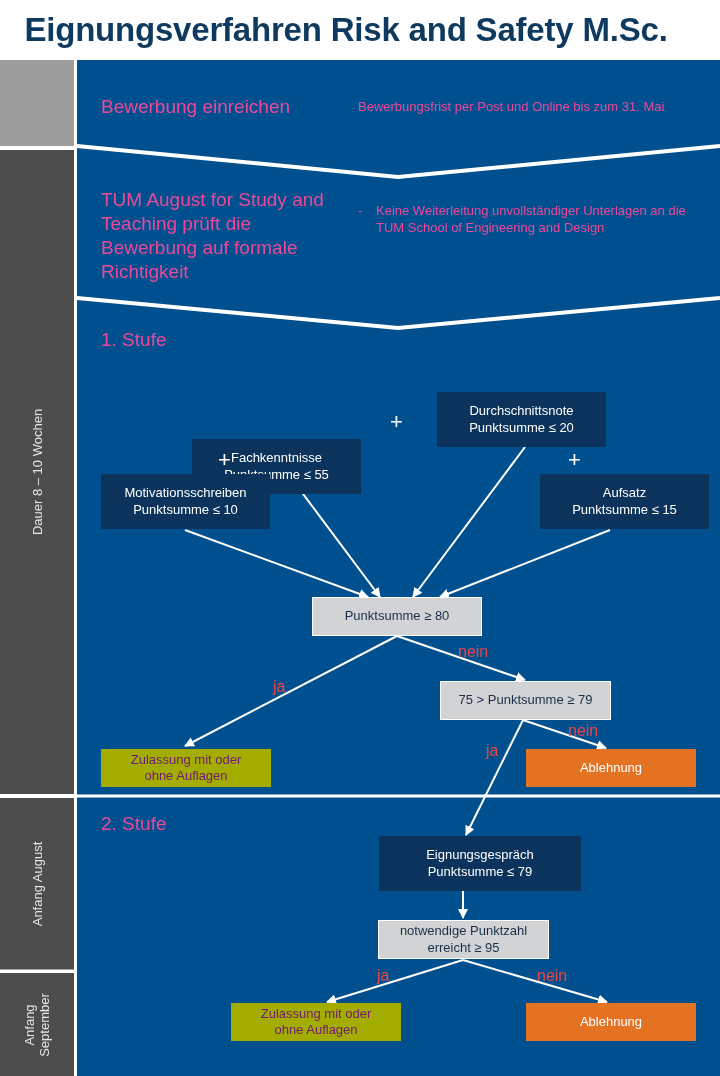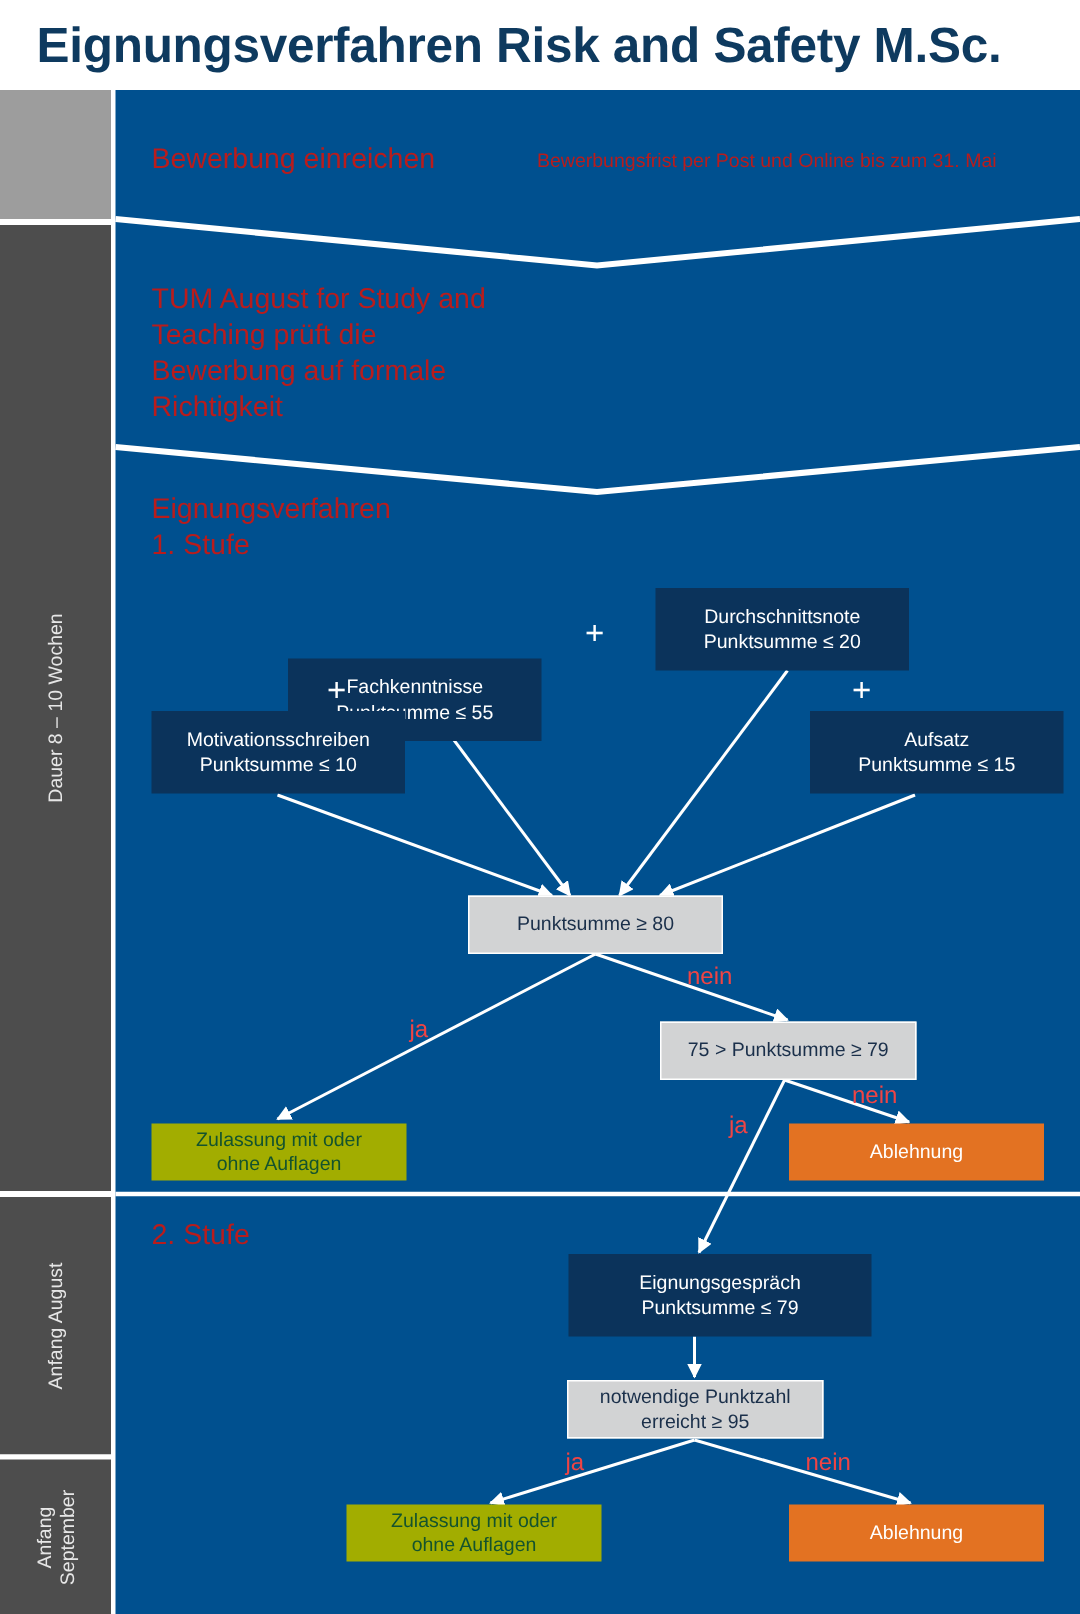--- a/index.html
+++ b/index.html
@@ -23,33 +23,33 @@
     position: absolute; left: 50%; top: 50%;
     transform: translate(-50%, -50%) rotate(-90deg);
     white-space: nowrap; color: #e6e6e6; font-size: 13px; text-align: center;
     line-height: 15px;
   }
   .main {
     position: absolute; left: 77px; top: 60px; width: 643px; height: 1016px;
     background: #00508f;
   }
   svg.overlay { position: absolute; left: 0; top: 0; width: 720px; height: 1076px; pointer-events: none; }
-  .txt { position: absolute; color: #b91c1c; }
+  .txt { position: absolute; color: #ec4899; }
   .h1 { font-size: 19px; line-height: 24px; }
   .small { font-size: 13px; line-height: 16.5px; }
   .bullets { list-style: none; margin: 0; padding: 0; }
   .bullets li { position: relative; padding-left: 18px; }
   .bullets li::before { content: "-"; position: absolute; left: 0; }
   .box {
     position: absolute; display: flex; align-items: center; justify-content: center;
     text-align: center; font-size: 13px; line-height: 16.5px;
   }
   .box.dark { background: #0b335b; color: #ffffff; }
   .box.grey { background: #d2d3d4; color: #1a2f4a; border: 1px solid #ffffff; box-sizing: border-box; }
-  .box.green { background: #a2ad00; color: #14532d; }
+  .box.green { background: #a2ad00; color: #701a75; }
   .box.orange { background: #e37222; color: #ffffff; }
   .plus { position: absolute; color: #ffffff; font-size: 22px; line-height: 22px; }
   .edge-label { position: absolute; color: #ef4444; font-size: 16px; }
 </style>
 </head>
 <body>
 
 <div class="title">Eignungsverfahren Risk and Safety M.Sc.</div>
 
 <div class="side light" style="top:60px;height:86px;"></div>
@@ -98,24 +98,24 @@
   <line x1="463" y1="891" x2="463" y2="918" stroke="#ffffff" stroke-width="2" marker-end="url(#ah)"></line>
   <line x1="463" y1="960" x2="327" y2="1002" stroke="#ffffff" stroke-width="2" marker-end="url(#ah)"></line>
   <line x1="463" y1="960" x2="607" y2="1002" stroke="#ffffff" stroke-width="2" marker-end="url(#ah)"></line>
 </svg>
 
 <div class="txt h1" style="left:101px;top:95px;">Bewerbung einreichen</div>
 <div class="txt small" style="left:358px;top:99px;">Bewerbungsfrist per Post und Online bis zum 31. Mai</div>
 
 <div class="txt h1" style="left:101px;top:188px;width:230px;">TUM August for Study and Teaching prüft die Bewerbung auf formale Richtigkeit</div>
 <ul class="txt small bullets" style="left:358px;top:203px;width:340px;">
+  <li>Keine Weiterleitung unvollständiger Unterlagen an die TUM School of Engineering and Design</li>
 </ul>
 
 <div class="txt h1" style="left:101px;top:328px;">
-  <div>Eignungsverfahren</div>
   <div>1. Stufe</div>
 </div>
 
 <div class="box dark" style="left:192px;top:392px;width:169px;height:55px;margin-top:47px;">
   <div>
       <div>Fachkenntnisse</div>
       <div>Punktsumme ≤ 55</div>
     </div>
 </div>
 <div class="box dark" style="left:437px;top:392px;width:169px;height:55px;">

